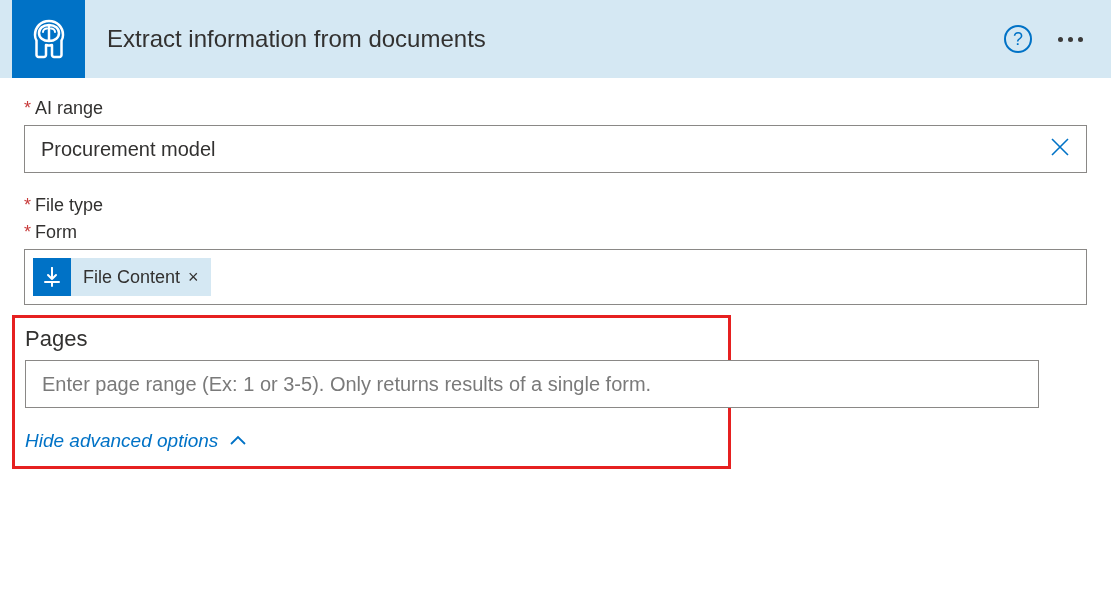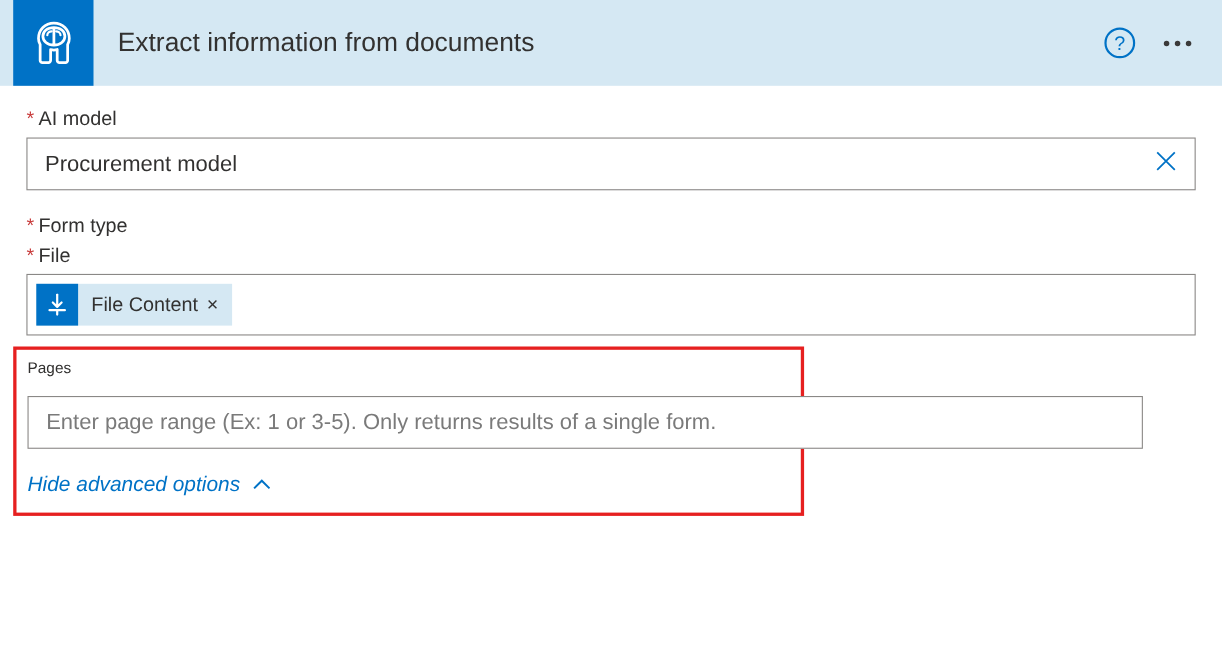--- a/index.html
+++ b/index.html
@@ -144,23 +144,23 @@
       color: #323130;
     }
     .highlight-box {
       border: 3px solid #e62020;
       padding: 8px 10px 14px 10px;
       margin-left: -12px;
       margin-right: 356px;
       margin-top: 10px;
     }
     .pages-label {
-      font-size: 14px;
-      color: #323130;
-      margin-bottom: 18px;
+      font-size: 22px;
+      color: #323130;
+      margin-bottom: 8px;
     }
     .pages-input-wrapper {
       margin-bottom: 22px;
     }
     .pages-input {
       width: 1014px;
       height: 48px;
       border: 1px solid #8a8886;
       padding: 0 16px;
       font-size: 20px;
@@ -203,39 +203,39 @@
     <div class="more-dot"></div>
     <div class="more-dot"></div>
     <div class="more-dot"></div>
   </div>
 </div>
 
 <div class="content">
 
   <div class="field-label">
     <span class="required">*</span>
-    <span>AI model</span>
+    <span>AI range</span>
   </div>
   <div class="field-wrapper">
     <input class="field-input" type="text" value="Procurement model" style="">
     <span class="clear-x">
       <svg width="22" height="22" viewBox="0 0 22 22">
         <path d="M 3 3 L 19 19 M 19 3 L 3 19" stroke="#0072c6" stroke-width="1.6" fill="none"></path>
       </svg>
     </span>
   </div>
 
   <div class="field-label">
     <span class="required">*</span>
-    <span>Form type</span>
+    <span>File type</span>
   </div>
 
   <div class="field-label">
     <span class="required">*</span>
-    <span>File</span>
+    <span>Form</span>
   </div>
   <div class="field-wrapper" style="margin-bottom: 0;">
     <div class="token-row">
       <div class="token">
         <div class="token-icon">
           <svg width="24" height="24" viewBox="0 0 24 24" fill="none">
             <path d="M 12 3 L 12 14 M 8 10 L 12 14 L 16 10 M 5 17 L 12 17 L 19 17 M 12 17 L 12 21" stroke="#fff" stroke-width="2" fill="none" stroke-linecap="round" stroke-linejoin="round"></path>
             <circle cx="12" cy="3" r="1" fill="#fff"></circle>
           </svg>
         </div>

